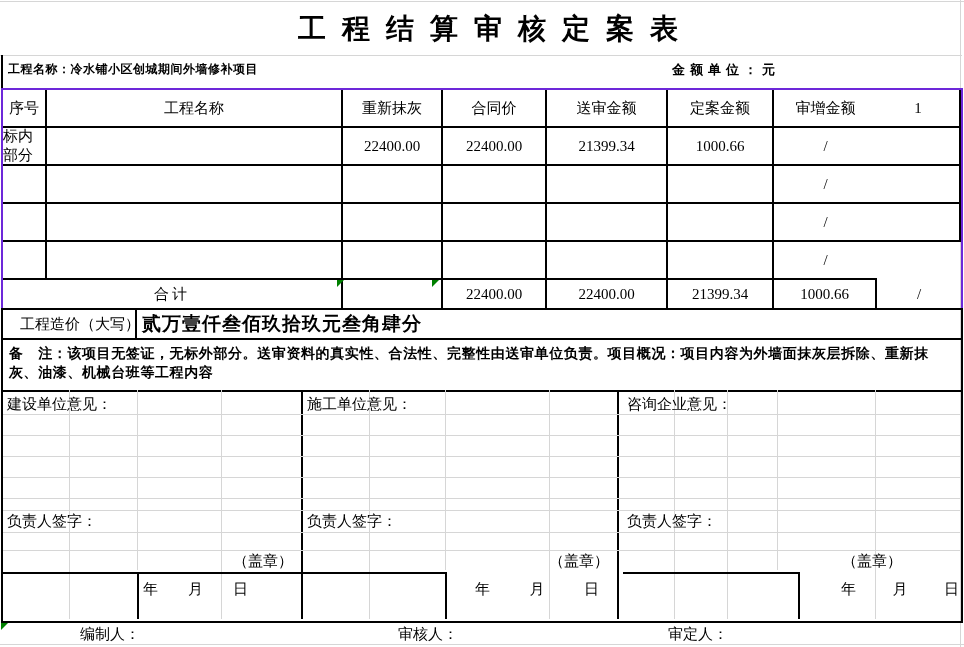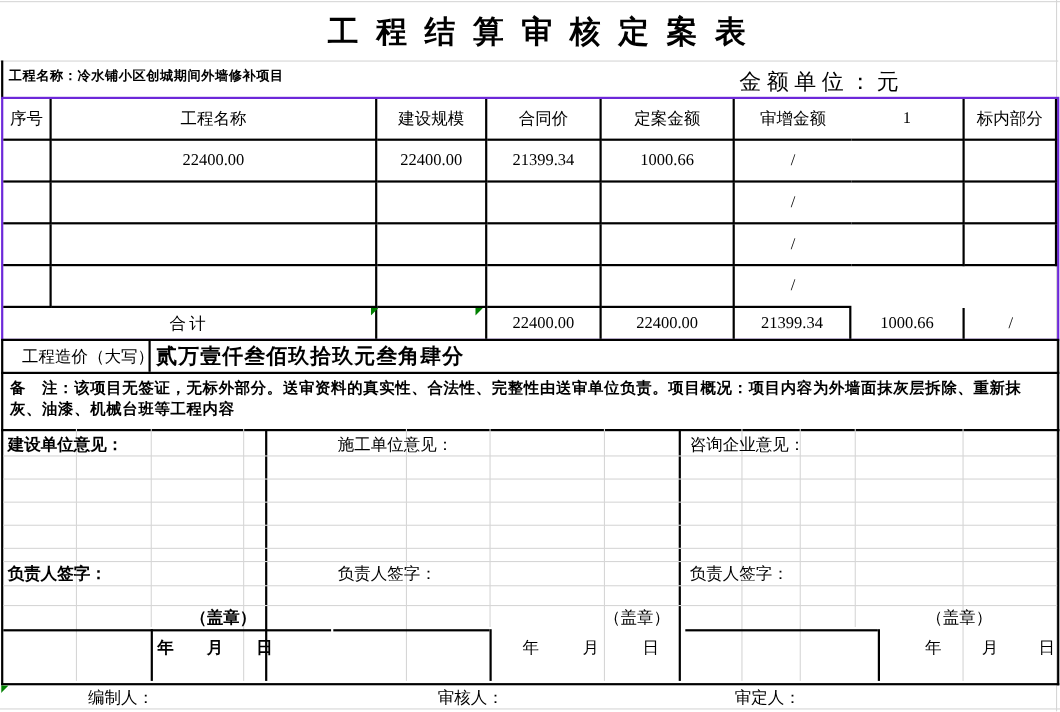--- a/index.html
+++ b/index.html
@@ -10,21 +10,21 @@
   .gl{position:absolute;background:#d6d6d6;}           
   .bl{position:absolute;background:#000;}              
   .tri{position:absolute;width:7px;height:7px;clip-path:polygon(0 0,100% 0,0 100%);}
 
   
   .title{left:0;top:10px;width:100%;text-align:center;font-size:28px;font-weight:bold;
          letter-spacing:16px;padding-left:28px;white-space:nowrap;}
 
   
   .proj{left:8px;top:61px;font-size:12px;font-weight:bold;letter-spacing:0.5px;white-space:nowrap;}
-  .unit{left:672px;top:61px;font-size:20px;font-weight:normal;letter-spacing:5px;white-space:nowrap;}
+  .unit{left:672px;top:61px;font-size:13px;font-weight:bold;letter-spacing:5px;white-space:nowrap;}
 
   
   .maintable{left:1px;top:88px;width:962px;height:222px;border:2px solid #6d28d9;display:grid;
              grid-template-columns:44px 296px 100px 104px 121px 106px 103px 84px;
              grid-template-rows:38px 38px 38px 38px 38px 28px;}
   .cell{border-right:2px solid #000;border-bottom:2px solid #000;display:flex;
         align-items:center;justify-content:center;font-size:15px;overflow:hidden;position:relative;}
   .cell.cr{border-right:none;}
   .cell.cb{border-bottom:none;}
   .sum-label{letter-spacing:3px;}
@@ -70,24 +70,27 @@
 
   <div class="abs maintable">
 
     <div class="cell">
         <span>序号</span>
       </div>
     <div class="cell">
         <span>工程名称</span>
       </div>
     <div class="cell">
-        <span>建设规模</span>
+        <span>重新抹灰</span>
       </div>
     <div class="cell">
         <span>合同价</span>
+      </div>
+    <div class="cell">
+        <span>送审金额</span>
       </div>
     <div class="cell">
         <span>定案金额</span>
       </div>
     <div class="cell cr">
         <span>审增金额</span>
       </div>
 
     <div class="cell">1</div>
     <div class="cell">标内部分</div>
@@ -141,21 +144,21 @@
 
   <div class="abs daxie">
     <div class="daxie-label">工程造价（大写）</div>
     <div class="daxie-value">贰万壹仟叁佰玖拾玖元叁角肆分</div>
   </div>
 
   <div class="abs remarks">备　注：该项目无签证，无标外部分。送审资料的真实性、合法性、完整性由送审单位负责。项目概况：项目内容为外墙面抹灰层拆除、重新抹灰、油漆、机械台班等工程内容</div>
 
   <div class="abs opinions">
 
-    <div class="op-col op-divider" style="left:0;width:240px;font-weight:bold;">
+    <div class="op-col op-divider" style="left:0;width:300px;">
       <div class="gl" style="left:66px;top:0;width:1px;height:229px;"></div>
       <div class="gl" style="left:134px;top:0;width:1px;height:180px;"></div>
       <div class="gl" style="left:218px;top:0;width:1px;height:229px;"></div>
       <div class="op-title">建设单位意见：</div>
       <div class="op-sign">负责人签字：</div>
       <div class="op-seal">（盖章）</div>
       <div class="bl" style="left:0;top:182px;width:298px;height:2px;"></div>
       <div class="bl" style="left:134px;top:182px;width:2px;height:47px;"></div>
       <div class="op-date" style="left:140px;width:105px;">
         <span>年</span>

